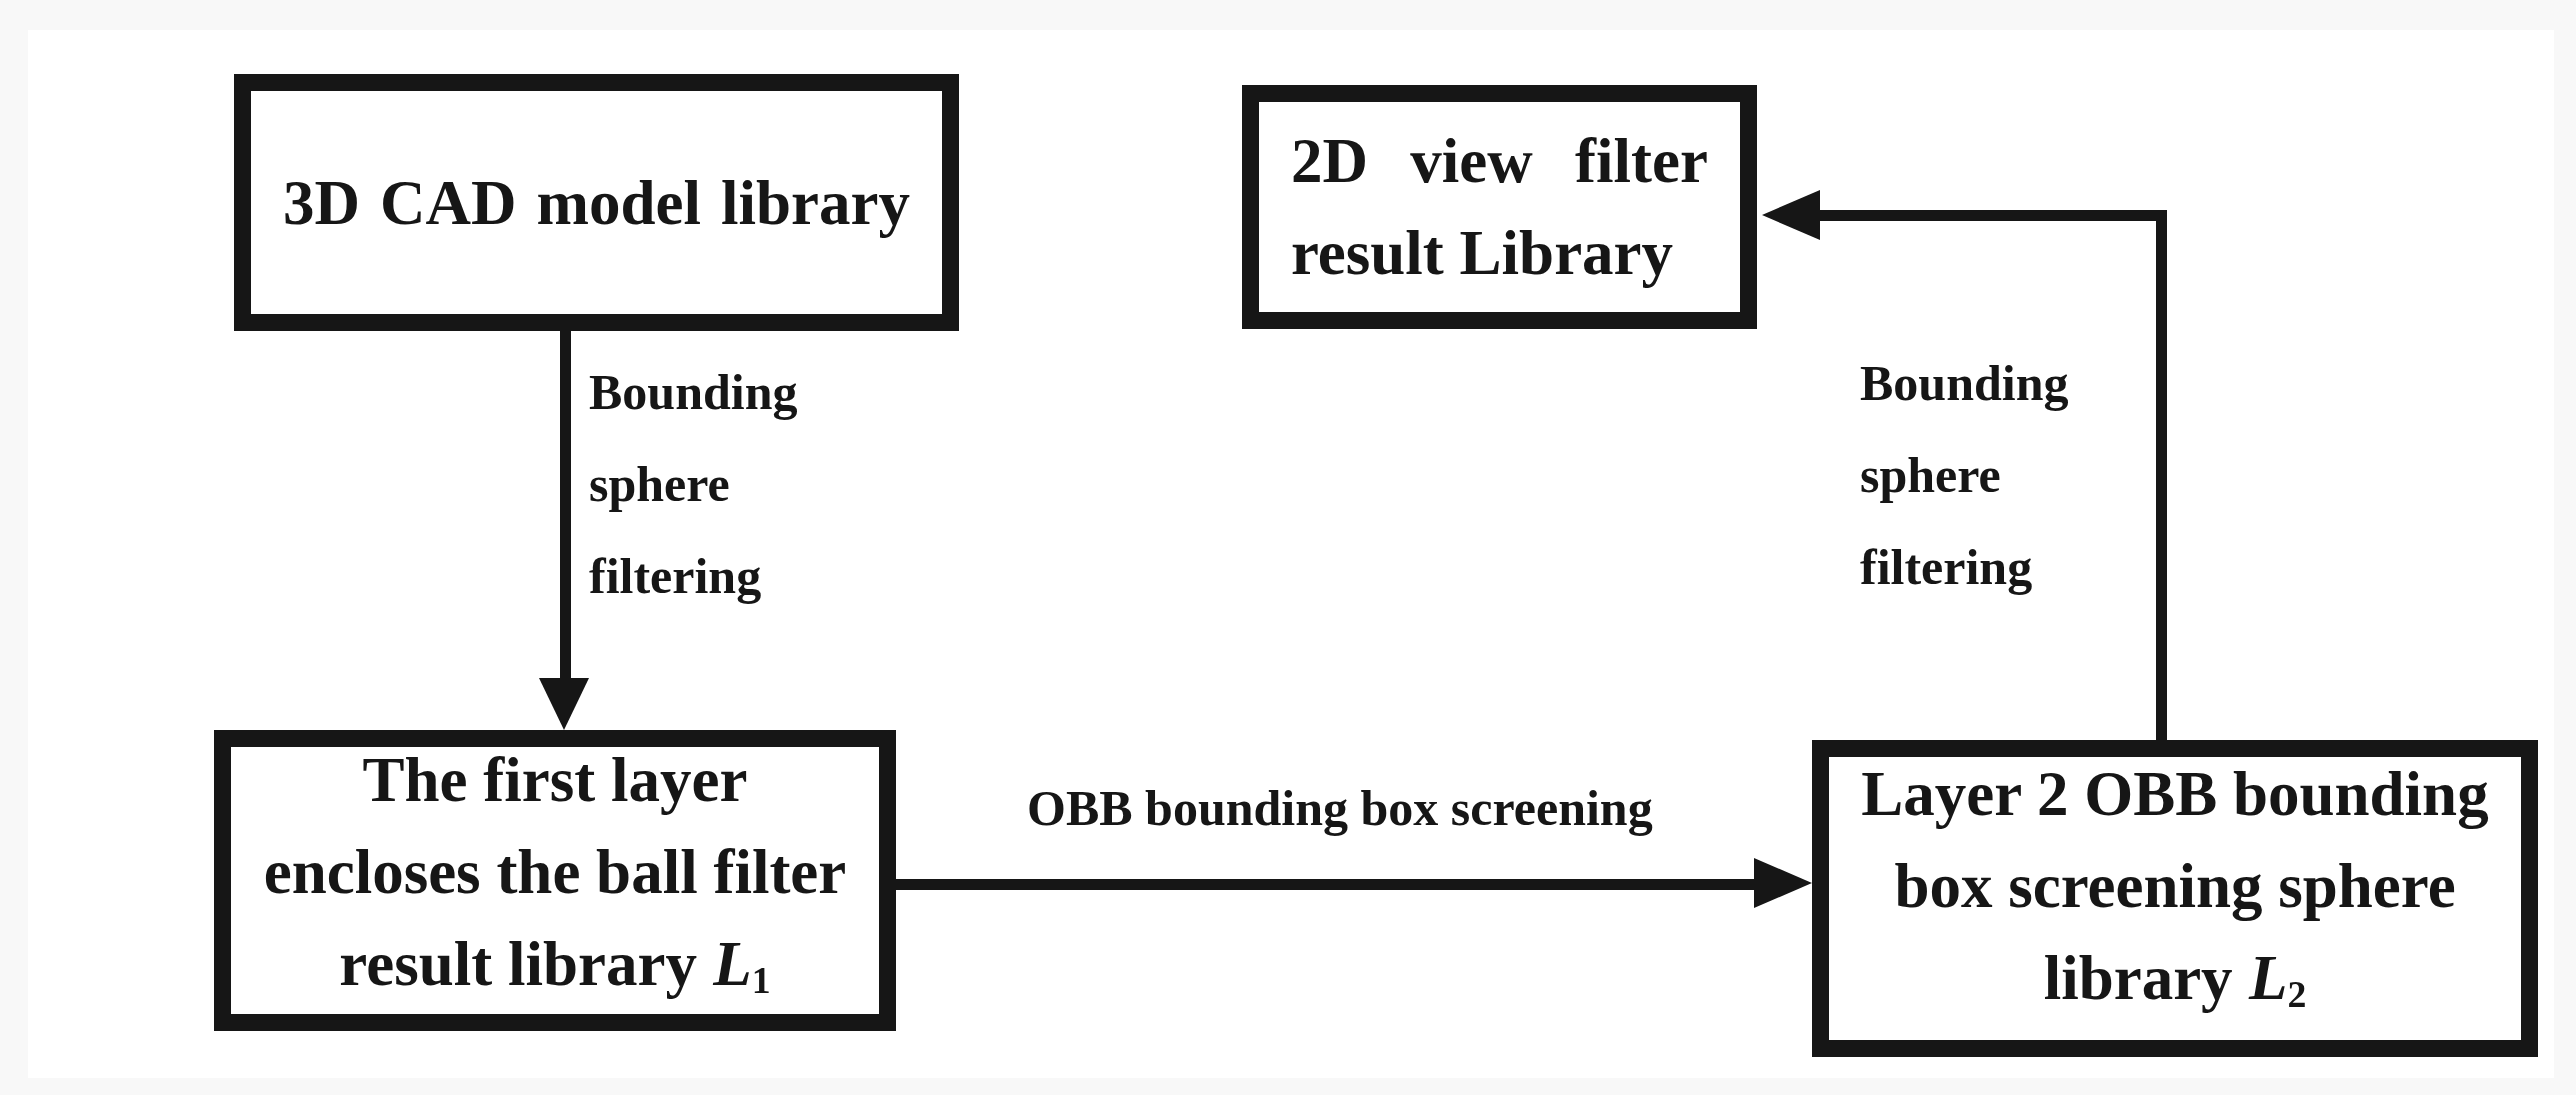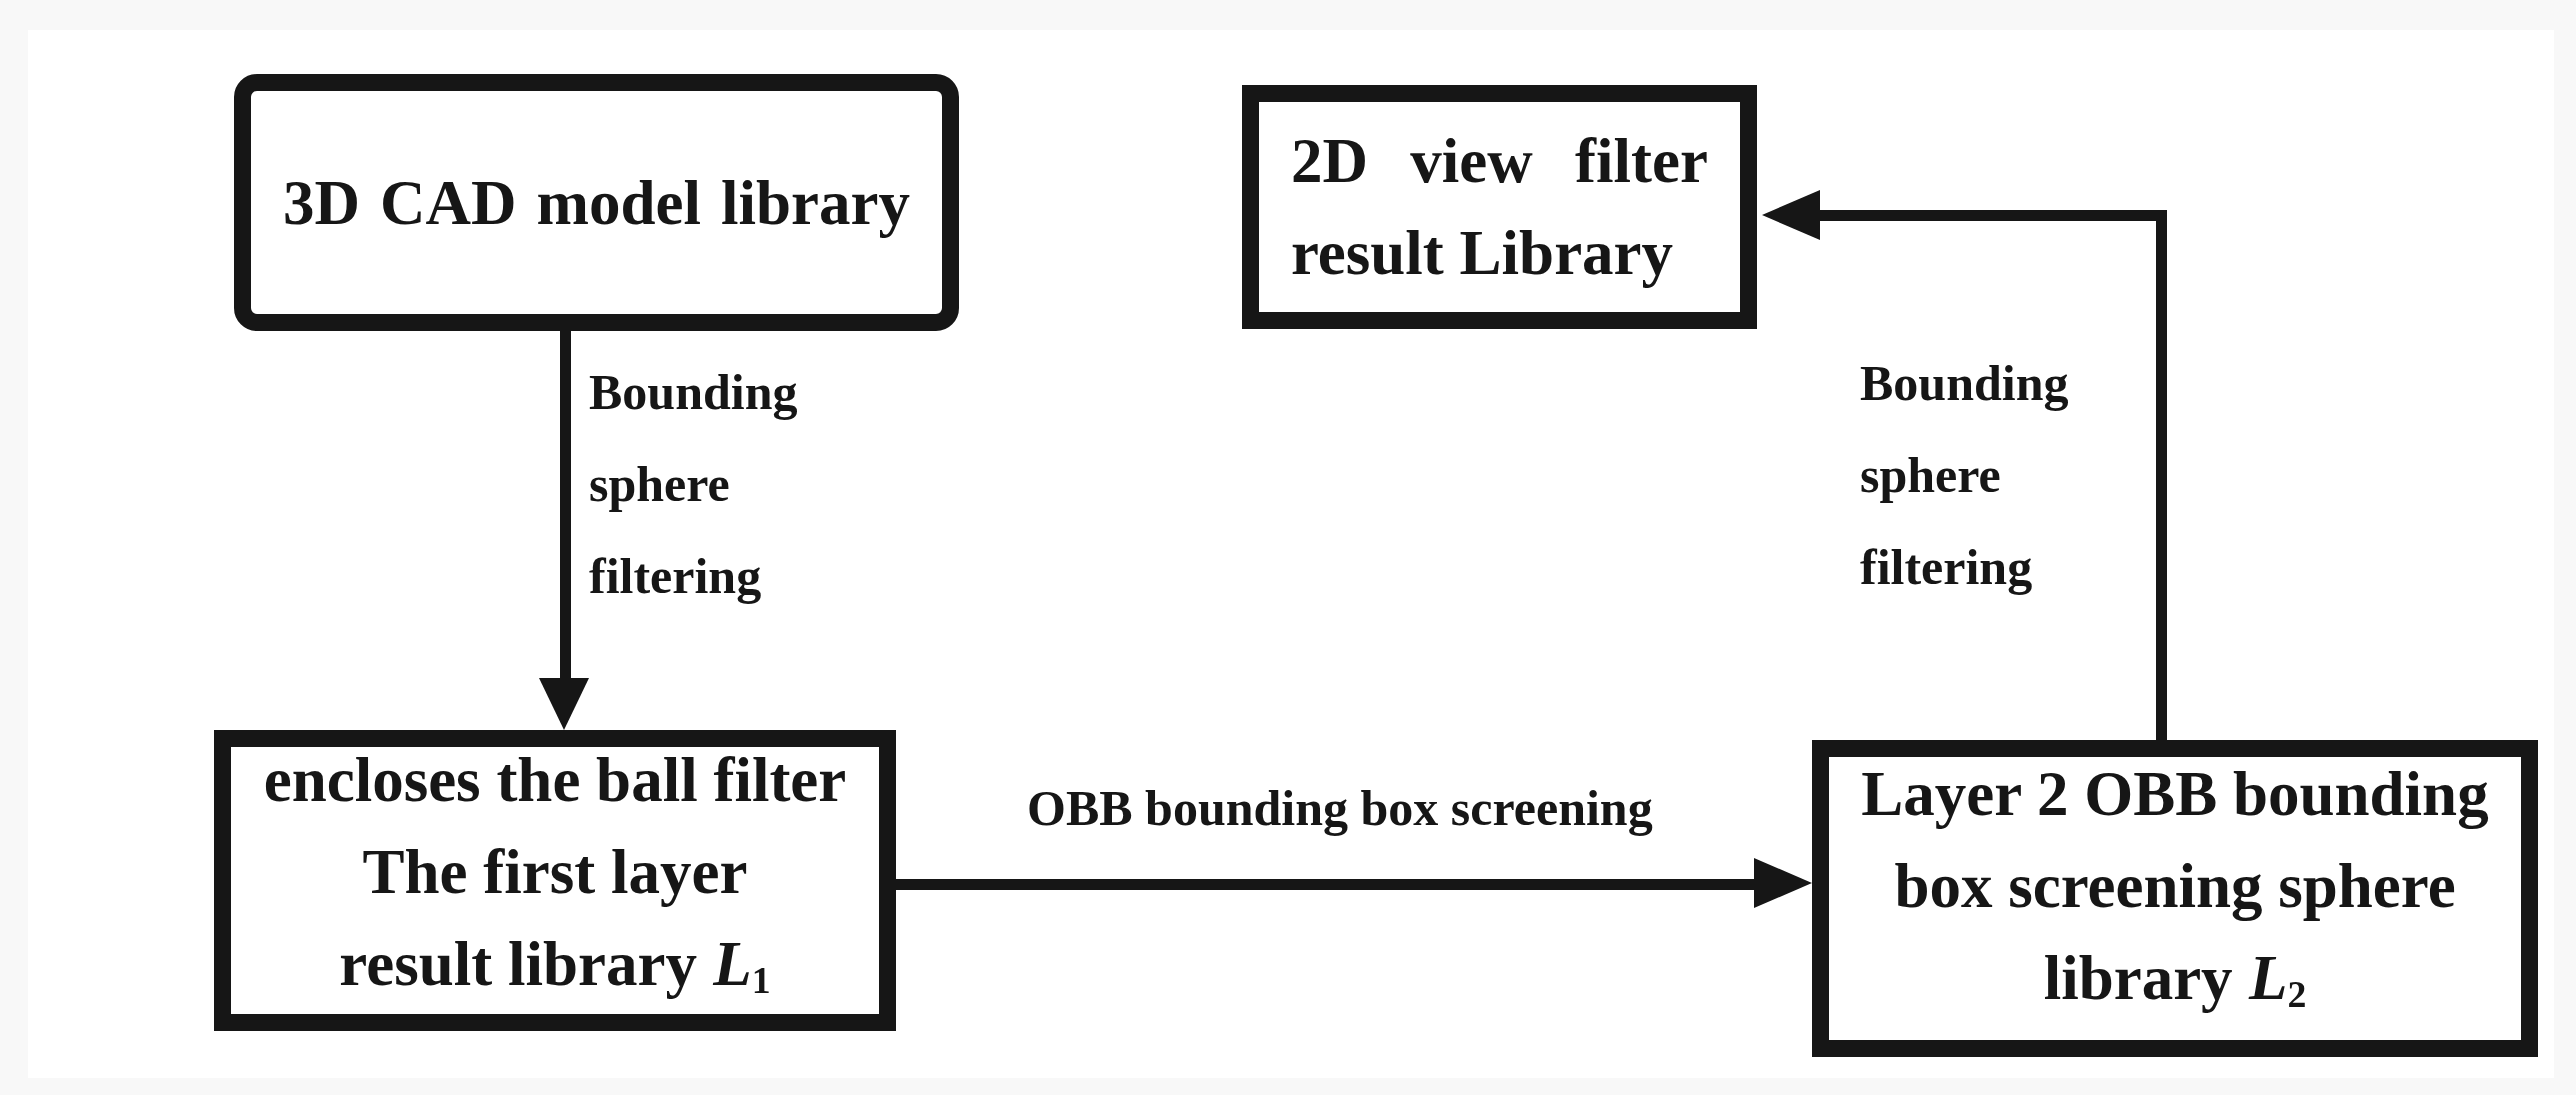--- a/index.html
+++ b/index.html
@@ -16,21 +16,21 @@
     border:17px solid var(--ink);
     background:var(--panel);
     display:flex;flex-direction:column;justify-content:center;
     font-weight:bold;color:var(--ink);
     font-size:63px;line-height:92px;
   }
   .fbox .line{width:100%;}
   .jline{text-align:justify;text-align-last:justify;}
   .cline{text-align:center;}
   .lline{text-align:left;}
-  #box1{left:234px;top:74px;width:725px;height:257px;padding:0 32px;border-radius:23px;}
+  #box1{left:234px;top:74px;width:725px;height:257px;padding:0 32px;}
   #box2{left:1242px;top:85px;width:515px;height:244px;padding:0 32px;justify-content:center;}
   #box3{left:214px;top:730px;width:682px;height:301px;}
   #box4{left:1812px;top:740px;width:726px;height:317px;justify-content:flex-end;}
   .mvar{font-style:italic;margin-left:0.26em;}
   .msub{font-size:0.6em;vertical-align:-0.22em;letter-spacing:0;}
   .shaft{position:absolute;background:var(--ink);}
   #v-shaft-left{left:560px;top:330px;width:10.6px;height:350px;}
   #h-shaft-mid{left:894px;top:879px;width:865px;height:10.6px;}
   #h-shaft-top{left:1817px;top:210px;width:350px;height:10.6px;}
   #v-shaft-right{left:2156px;top:210px;width:10.6px;height:532px;}
@@ -55,22 +55,22 @@
   <div class="fbox" id="box1">
     <div class="line jline">3D CAD model library</div>
   </div>
 
   <div class="fbox" id="box2">
     <div class="line jline">2D view filter</div>
     <div class="line lline">result Library</div>
   </div>
 
   <div class="fbox" id="box3">
+    <div class="line cline">The first layer</div>
     <div class="line cline">encloses the ball filter</div>
-    <div class="line cline">The first layer</div>
     <div class="line cline"><span>result library</span><span class="mvar">L</span><span class="msub">1</span></div>
   </div>
 
   <div class="fbox" id="box4">
     <div class="line cline">Layer 2 OBB bounding</div>
     <div class="line cline">box screening sphere</div>
     <div class="line cline"><span>library</span><span class="mvar">L</span><span class="msub">2</span></div>
   </div>
 
   <div class="shaft" id="v-shaft-left"></div>

